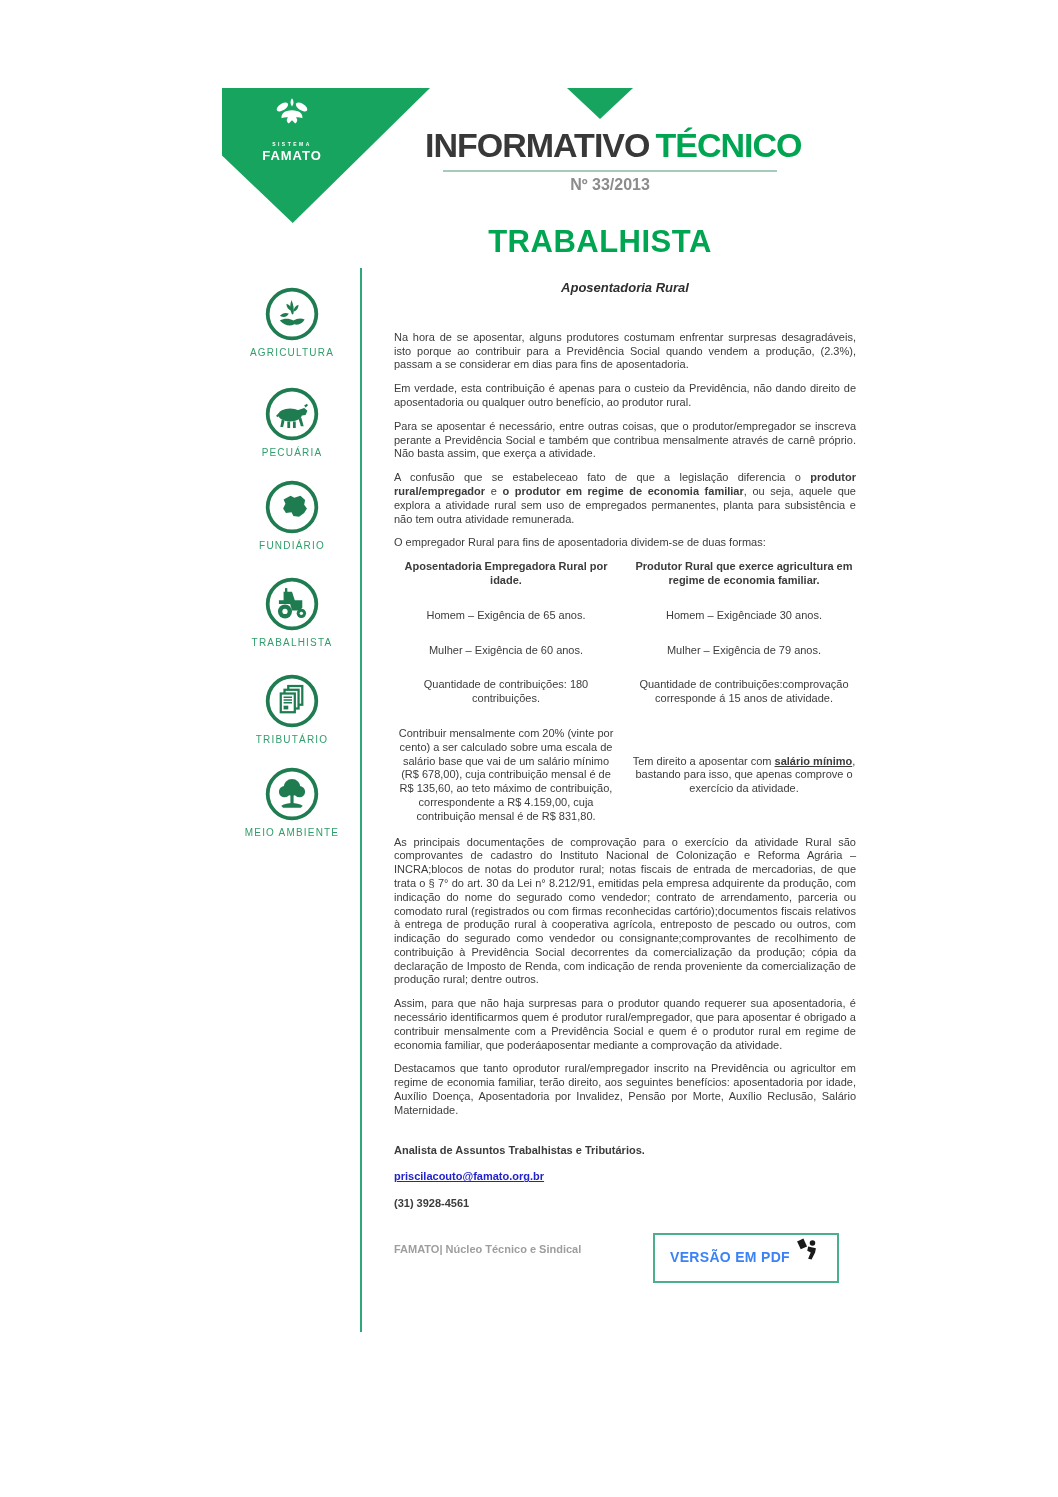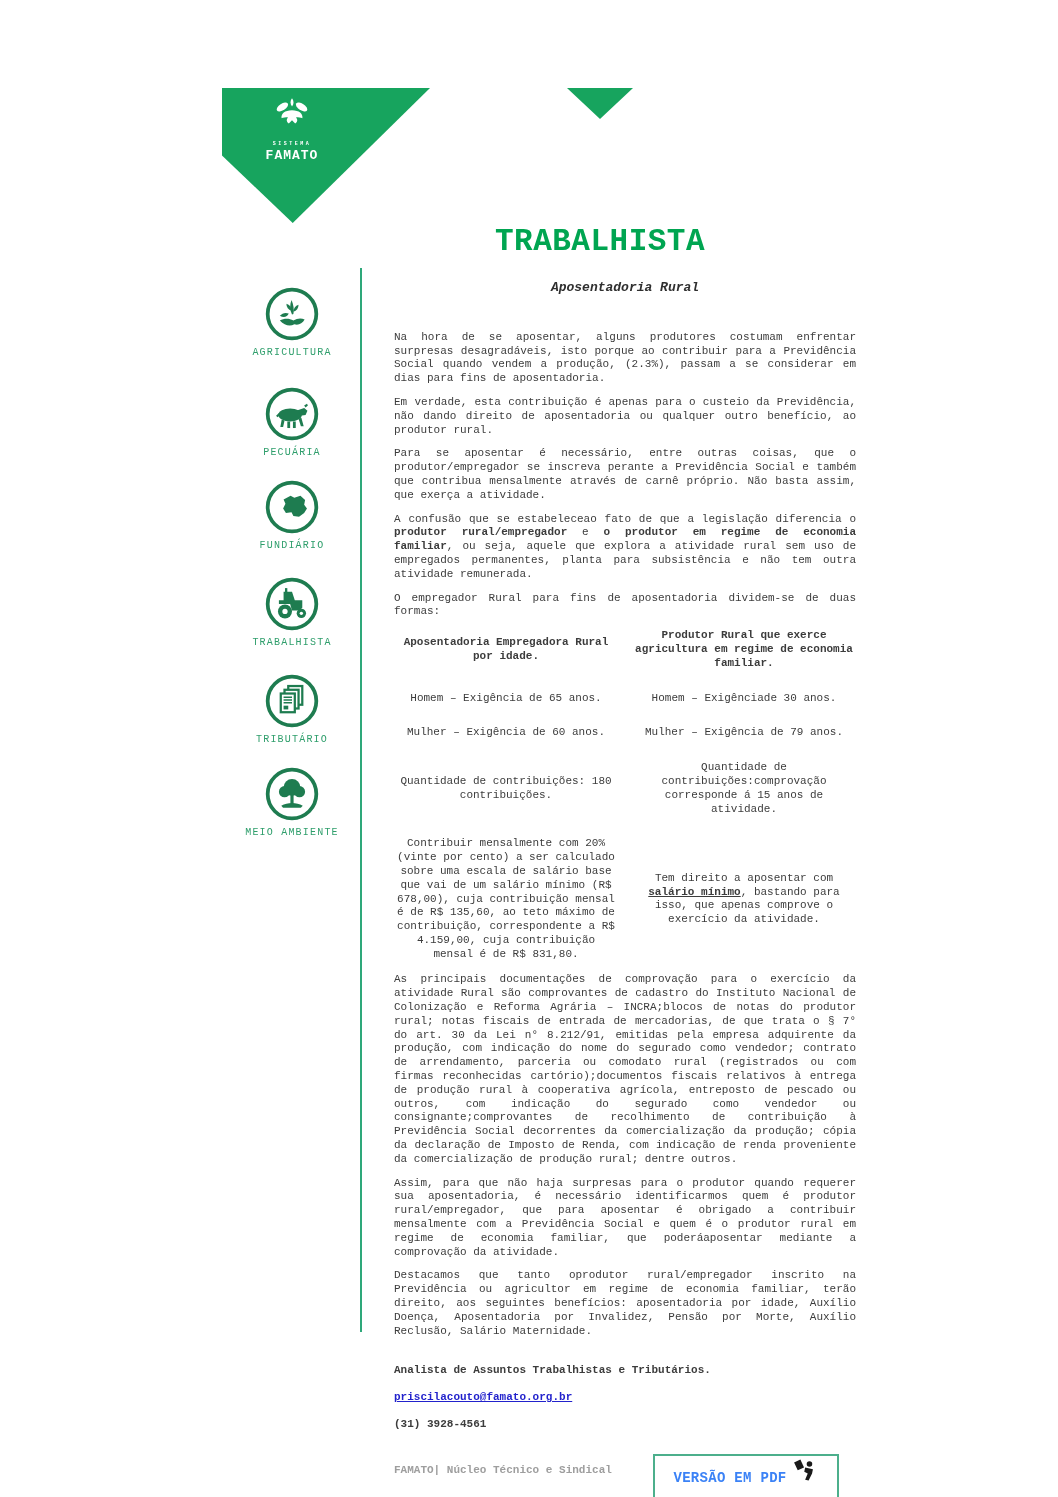--- a/index.html
+++ b/index.html
@@ -1,17 +1,17 @@
 <!DOCTYPE html>
 <html lang="pt-br"><head>
 <meta charset="utf-8">
 <style>
   html,body{margin:0;padding:0;background:#fff;}
   .page{position:relative;width:946px;height:1497px;background:#ffffff;overflow:hidden;
-        font-family:Liberation Mono, monospace;color:#3c3c3c;}
+        font-family:Liberation Sans, sans-serif;color:#3c3c3c;}
 
   
   .banner{position:absolute;left:222px;top:88px;width:208px;height:135px;background:#17a45e;
           -webkit-clip-path:polygon(0 0,100% 0,34% 100%,0 50%);clip-path:polygon(0 0,100% 0,34% 100%,0 50%);}
   .logo{position:absolute;left:32px;top:10px;width:76px;text-align:center;color:#fff;}
   .logo svg{display:block;margin:0 auto;}
   .logo-sistema{font-size:5px;letter-spacing:2.5px;font-weight:700;margin-top:1px;}
   .logo-name{font-size:13px;font-weight:700;letter-spacing:1px;margin-top:1px;}
   .small-tri{position:absolute;left:567px;top:88px;width:66px;height:31px;background:#17a45e;
           -webkit-clip-path:polygon(0 0,100% 0,50% 100%);clip-path:polygon(0 0,100% 0,50% 100%);}
@@ -62,20 +62,27 @@
           <path d="M35 0c-2.5 3.5-2.5 7 0 10.5C37.5 7 37.5 3.5 35 0z"></path>
           <path d="M35 15c-9 0-14 4.5-13 10 0 0 4.5-2 8-1-2.5 2.5-2 5.5 1 7.5l4-4 4 4c3-2 3.5-5 1-7.5 3.5-1 8 1 8 1 1-5.5-4-10-13-10z"></path>
         </g>
       </svg>
       <div class="logo-sistema">SISTEMA</div>
       <div class="logo-name">FAMATO</div>
     </div>
   </div>
   <div class="small-tri"></div>
 
+  <div class="masthead">
+    <div class="masthead-title">
+      <span class="t1">INFORMATIVO</span><span class="t2">TÉCNICO</span>
+    </div>
+    <div class="masthead-rule"></div>
+    <div class="issue">Nº 33/2013</div>
+  </div>
 
   <div class="section-title">TRABALHISTA</div>
 
   <div class="vline"></div>
 
   <div class="side-item" style="top:285px">
     <svg width="58" height="58" viewBox="0 0 62 62" aria-hidden="true">
       <circle cx="31" cy="31" r="26" fill="none" stroke="#1e7c50" stroke-width="4"></circle>
       <g fill="#1e7c50">
         <path d="M30.5 16c-2 5-2 10.5 0.5 15.5l1.5-0.5c1-5 0-10-2-15z"></path>

